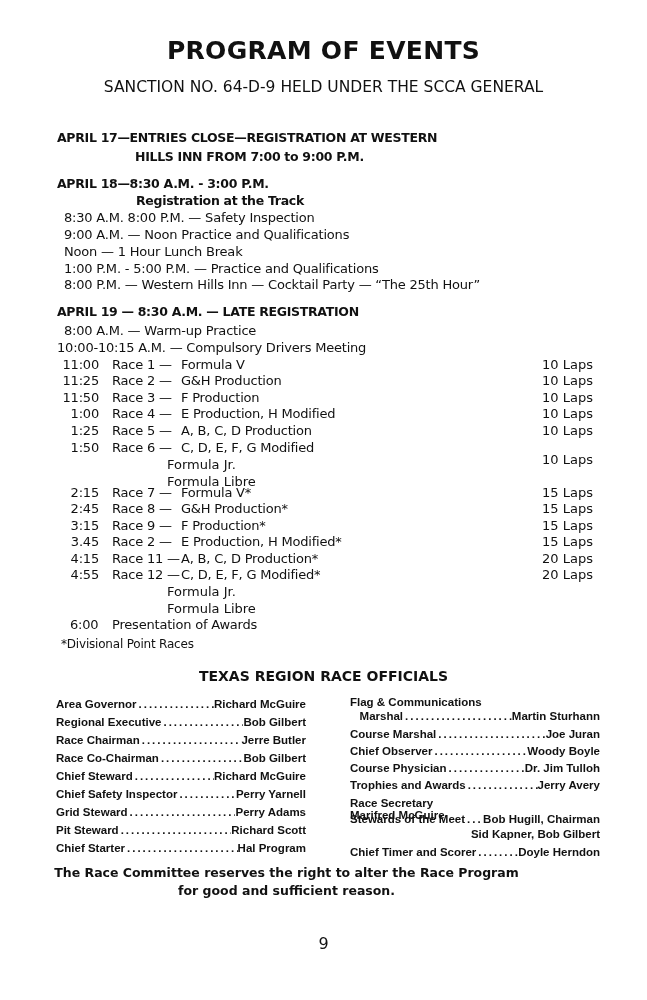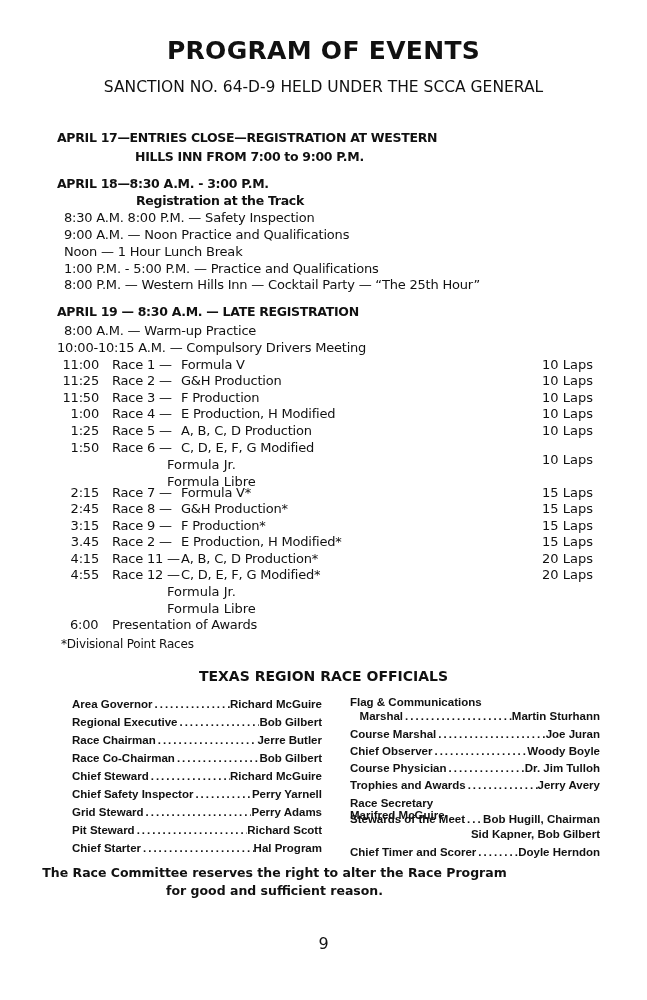--- a/index.html
+++ b/index.html
@@ -26,24 +26,24 @@
   .cont { position: absolute; left: 167px; font-size: 13px; font-family: "DejaVu Sans", sans-serif; white-space: nowrap; }
   .laps { position: absolute; left: 542px; font-size: 13px; font-family: "DejaVu Sans", sans-serif; white-space: nowrap; }
   .officials-title {
     position: absolute; top: 668px; left: 0; width: 647px; text-align: center;
     font-family: "DejaVu Sans", sans-serif; font-weight: bold; font-size: 14px;
   }
   .off-row { position: absolute; height: 16px; font-size: 11.5px; font-weight: bold; font-family: "Liberation Sans", sans-serif; white-space: nowrap; display: flex; }
   .off-row .role { flex: 0 0 auto; }
   .off-row .dots { flex: 1 1 auto; overflow: hidden; letter-spacing: 2px; padding: 0 2px; }
   .off-row .name { flex: 0 0 auto; }
-  .left-col { left: 72px; width: 250px; }
+  .left-col { left: 56px; width: 250px; }
   .right-col { left: 350px; width: 250px; }
   .note {
-    position: absolute; top: 864px; left: 4px; width: 541px; text-align: center;
+    position: absolute; top: 864px; left: 16px; width: 541px; text-align: center;
     font-family: "DejaVu Sans", sans-serif; font-size: 12.5px; font-weight: bold; line-height: 18px;
   }
   .page-num {
     position: absolute; top: 934px; left: 0; width: 647px; text-align: center;
     font-family: "DejaVu Sans", sans-serif; font-size: 16px;
   }
 </style>
 </head>
 <body>
 

